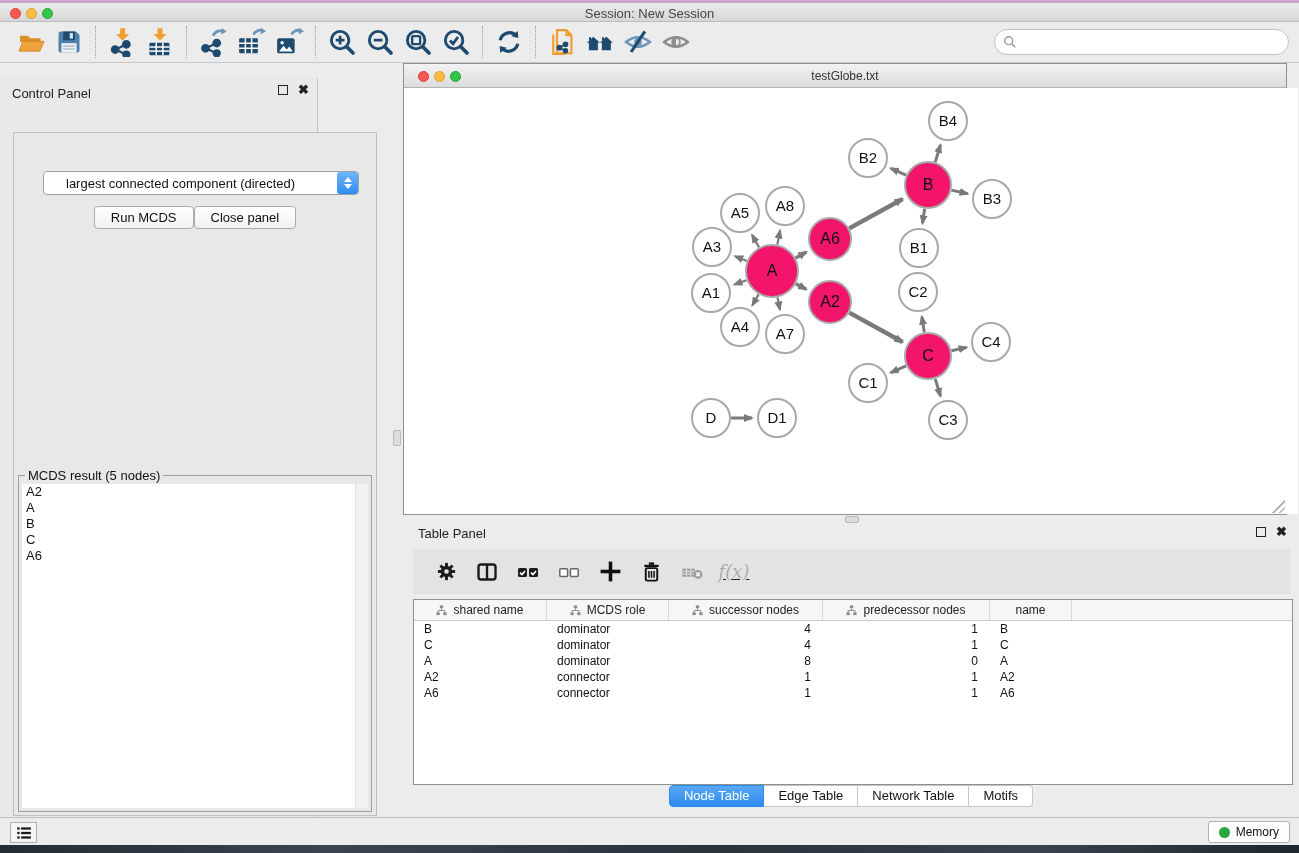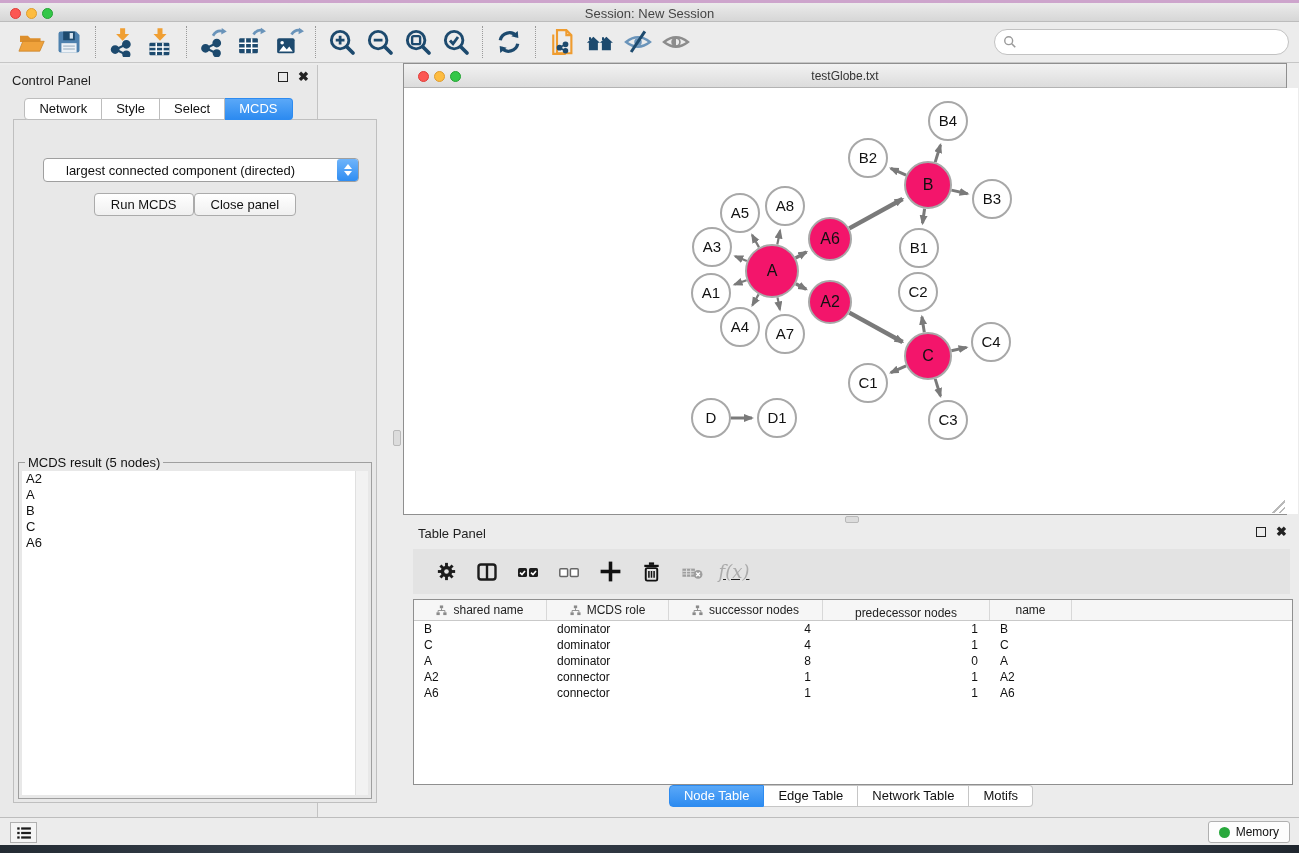--- a/index.html
+++ b/index.html
@@ -19,21 +19,21 @@
   
   .toolbar { position:absolute; left:0; top:22px; width:1299px; height:41px; background:#ececec;
     border-bottom:1px solid #c6c6c6; display:flex; align-items:center; padding-left:12px; }
   .tb-btn { width:38px; height:34px; display:flex; align-items:center; justify-content:center; }
   .tb-sep { width:1px; height:32px; border-left:1px dotted #9a9a9a; margin:0 7px; }
   .search-wrap { position:absolute; right:10px; top:7px; width:295px; height:26px; background:#fff;
     border:1px solid #c2c2c2; border-radius:13px; display:flex; align-items:center; padding-left:8px; }
   .search-wrap input { border:none; outline:none; flex:1; font-size:13px; background:transparent; margin-left:5px; font-family:"Liberation Sans",sans-serif; }
 
   
-  .control-panel { position:absolute; left:0; top:65px; width:318px; height:754px; background:#e9e9e9;
+  .control-panel { position:absolute; left:0; top:78px; width:318px; height:754px; background:#e9e9e9;
     border-right:1px solid #c3c3c3; }
   .cp-header { position:absolute; left:12px; top:8px; font-size:13px; color:#222; }
   .win-icons { position:absolute; right:8px; top:7px; display:flex; gap:10px; align-items:center; }
   .float-ic { width:10px; height:10px; border:1.5px solid #222; display:inline-block; }
   .close-ic { font-size:13px; font-weight:bold; color:#222; line-height:10px; }
   .cp-tabs { position:absolute; left:0; top:33px; width:100%; display:flex; justify-content:center; z-index:2; }
   .cp-tab { height:22px; line-height:20px; padding:0 14px; background:#fff; border:1px solid #bdbdbd;
     border-left:none; font-size:13px; color:#111; }
   .cp-tab:first-child { border-left:1px solid #bdbdbd; border-radius:4px 0 0 4px; }
   .cp-tab:last-child { border-radius:0 4px 4px 0; }
@@ -284,26 +284,20 @@
     <input type="text" placeholder="" style="">
   </div>
 </div>
 
 <div class="control-panel">
   <div class="cp-header">Control Panel</div>
   <div class="win-icons">
     <span class="float-ic"></span>
     <span class="close-ic">✖</span>
   </div>
-  <div class="cp-tabs" id="cp-tabs">
-      <div class="cp-tab">Network</div>
-      <div class="cp-tab">Style</div>
-      <div class="cp-tab">Select</div>
-      <div class="cp-tab active">MCDS</div>
-    </div>
   <div class="cp-content">
     <div class="opt-select">
       <span class="opt-select-text">largest connected component (directed)</span>
       <span class="opt-stepper">
         <span class="tri-up"></span>
           <span class="tri-down"></span>
       </span>
     </div>
     <div class="cp-buttons">
       <button class="cp-btn">Run MCDS</button>
@@ -543,21 +537,21 @@
         </div>
         <div class="th" style="width: 154px;">
           <svg viewBox="0 0 12 12" width="11" height="11">
             <rect x="4.2" y="0.5" width="3.6" height="3" fill="#8a8a8a"></rect>
             <rect x="0.5" y="8" width="3.6" height="3" fill="#8a8a8a"></rect>
             <rect x="7.9" y="8" width="3.6" height="3" fill="#8a8a8a"></rect>
             <path d="M6 3.5 V6 M2.3 8 V6 H9.7 V8" fill="none" stroke="#8a8a8a" stroke-width="1"></path>
           </svg>
           <span class="th-label">successor nodes</span>
         </div>
-        <div class="th" style="width: 167px; flex-direction: column;">
+        <div class="th" style="width: 167px;">
           <svg viewBox="0 0 12 12" width="11" height="11">
             <rect x="4.2" y="0.5" width="3.6" height="3" fill="#8a8a8a"></rect>
             <rect x="0.5" y="8" width="3.6" height="3" fill="#8a8a8a"></rect>
             <rect x="7.9" y="8" width="3.6" height="3" fill="#8a8a8a"></rect>
             <path d="M6 3.5 V6 M2.3 8 V6 H9.7 V8" fill="none" stroke="#8a8a8a" stroke-width="1"></path>
           </svg>
           <span class="th-label">predecessor nodes</span>
         </div>
         <div class="th" style="width: 82px;">
           <span class="th-label">name</span>

